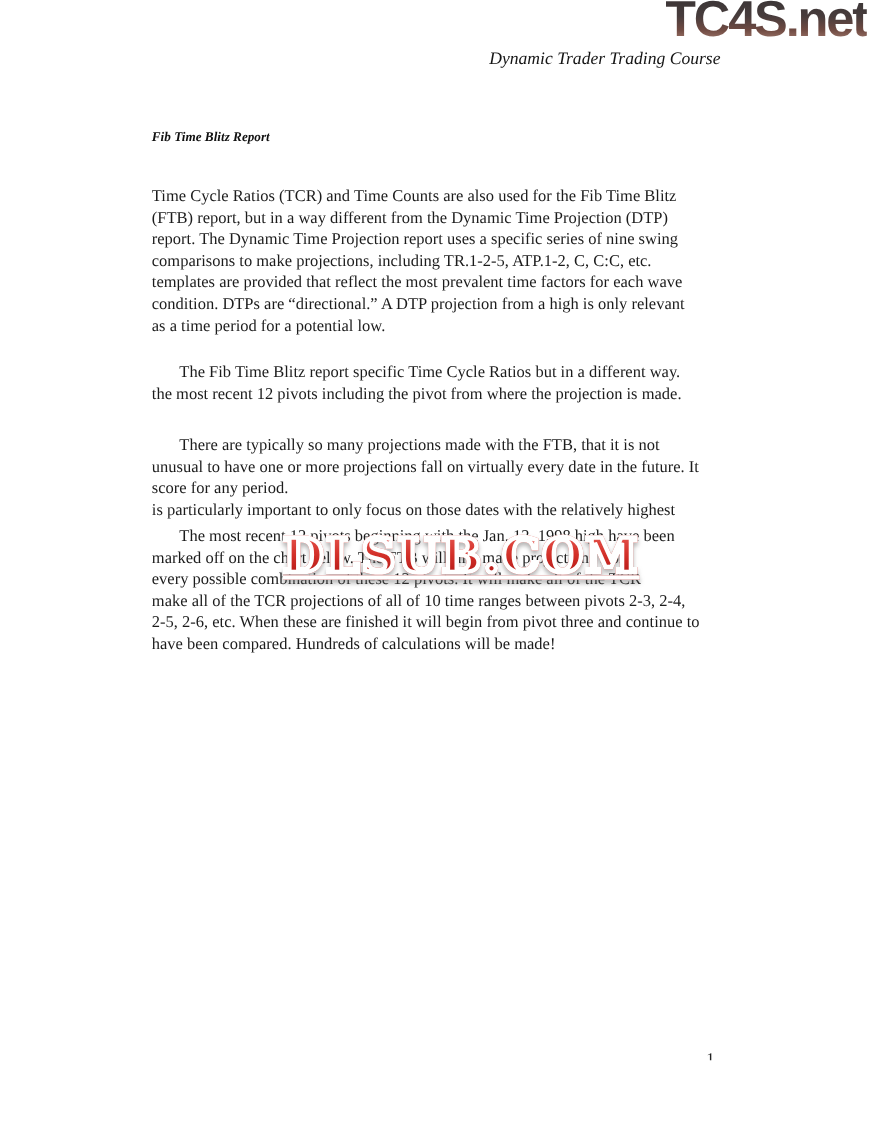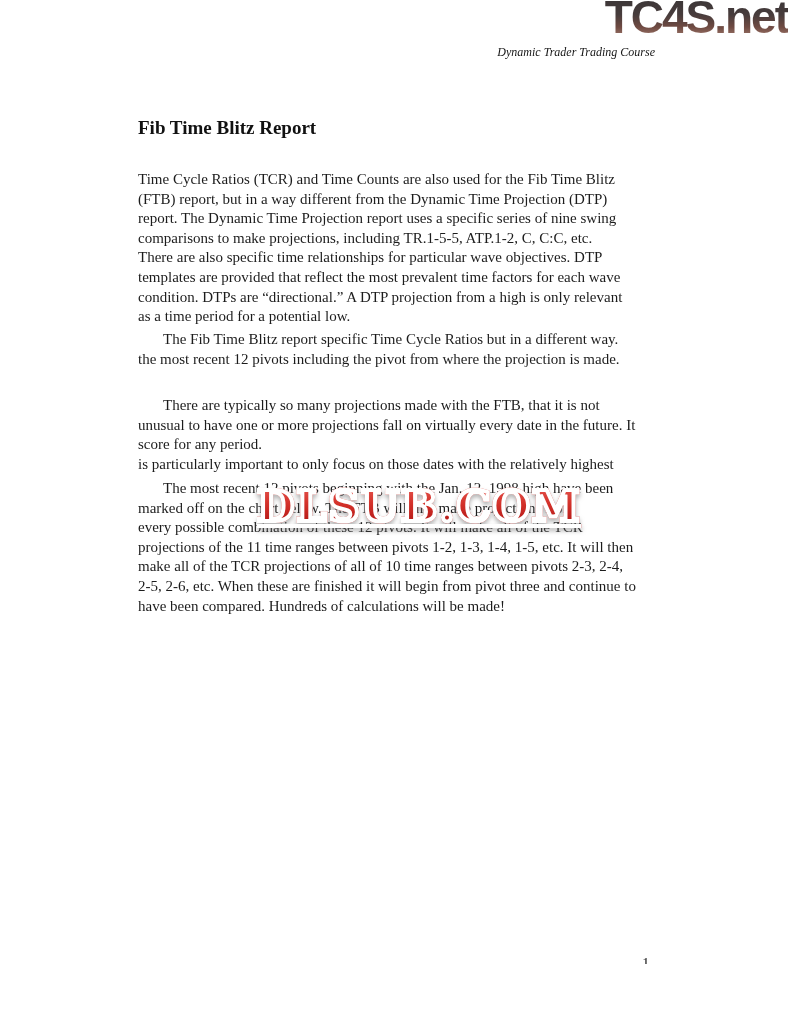--- a/index.html
+++ b/index.html
@@ -32,33 +32,34 @@
       background-clip: text;
       color: transparent;
     }
   }
 
   .course-title {
     position: absolute;
     top: 45px;
     right: 136px;
     font-style: italic;
-    font-size: 12px;
+    font-size: 16px;
     color: #151515;
     white-space: nowrap;
   }
 
   .doc-heading {
     position: absolute;
     left: 138px;
     top: 117px;
     font-weight: bold;
-    font-size: 19px;
+    font-size: 12px;
     color: #111111;
     white-space: nowrap;
+    font-style: italic;
   }
 
   .para {
     position: absolute;
     left: 138px;
     font-size: 15px;
     line-height: 19.6px;
     color: #1c1c1c;
     white-space: nowrap;
   }
@@ -129,41 +130,39 @@
 
   <div class="course-title">Dynamic Trader Trading Course</div>
 
   <div class="doc-heading">Fib Time Blitz Report</div>
 
   <div>
       <div class="para" style="top: 170px;">
         <div class="line"><span>Time Cycle Ratios (TCR) and Time Counts are also used for the Fib Time Blitz</span></div>
         <div class="line"><span>(FTB) report, but in a way different from the Dynamic Time Projection (DTP)</span></div>
         <div class="line"><span>report. The Dynamic Time Projection report uses a specific series of nine swing</span></div>
-        <div class="line"><span>comparisons to make projections, including TR.1-5-5, ATP.1-2, C, C:C, etc.</span></div>
-        <div class="line"><span>There are also specific time relationships for particular wave objectives. DTP</span></div>
+        <div class="line"><span>comparisons to make projections, including TR.1-2-5, ATP.1-2, C, C:C, etc.</span></div>
         <div class="line"><span>templates are provided that reflect the most prevalent time factors for each wave</span></div>
         <div class="line"><span>condition. DTPs are “directional.” A DTP projection from a high is only relevant</span></div>
         <div class="line"><span>as a time period for a potential low.</span></div>
       </div>
       <div class="para indent" style="top: 330px;">
         <div class="line"><span>The Fib Time Blitz report specific Time Cycle Ratios but in a different way.</span></div>
         <div class="line"><span>the most recent 12 pivots including the pivot from where the projection is made.</span></div>
       </div>
       <div class="para indent" style="top: 396px;">
         <div class="line"><span>There are typically so many projections made with the FTB, that it is not</span></div>
         <div class="line"><span>unusual to have one or more projections fall on virtually every date in the future. It</span></div>
         <div class="line"><span>score for any period.</span></div>
         <div class="line"><span>is particularly important to only focus on those dates with the relatively highest</span></div>
       </div>
       <div class="para indent" style="top: 479px;">
         <div class="line"><span>The most recent 12 pivots beginning with the Jan. 12, 1998 high have been</span></div>
         <div class="line"><span>marked off on the chart below. The FTB will first make projections from</span></div>
         <div class="line"><span>every possible combination of these 12 pivots. It will make all of the TCR</span></div>
-        <div class="line"><span>projections of the 11 time ranges between pivots 1-2, 1-3, 1-4, 1-5, etc. It will then</span></div>
         <div class="line"><span>make all of the TCR projections of all of 10 time ranges between pivots 2-3, 2-4,</span></div>
         <div class="line"><span>2-5, 2-6, etc. When these are finished it will begin from pivot three and continue to</span></div>
         <div class="line"><span>have been compared. Hundreds of calculations will be made!</span></div>
       </div>
     </div>
 
   <div class="wm-center">DLSUB.COM</div>
 
   <div class="page-number">1</div>
 

